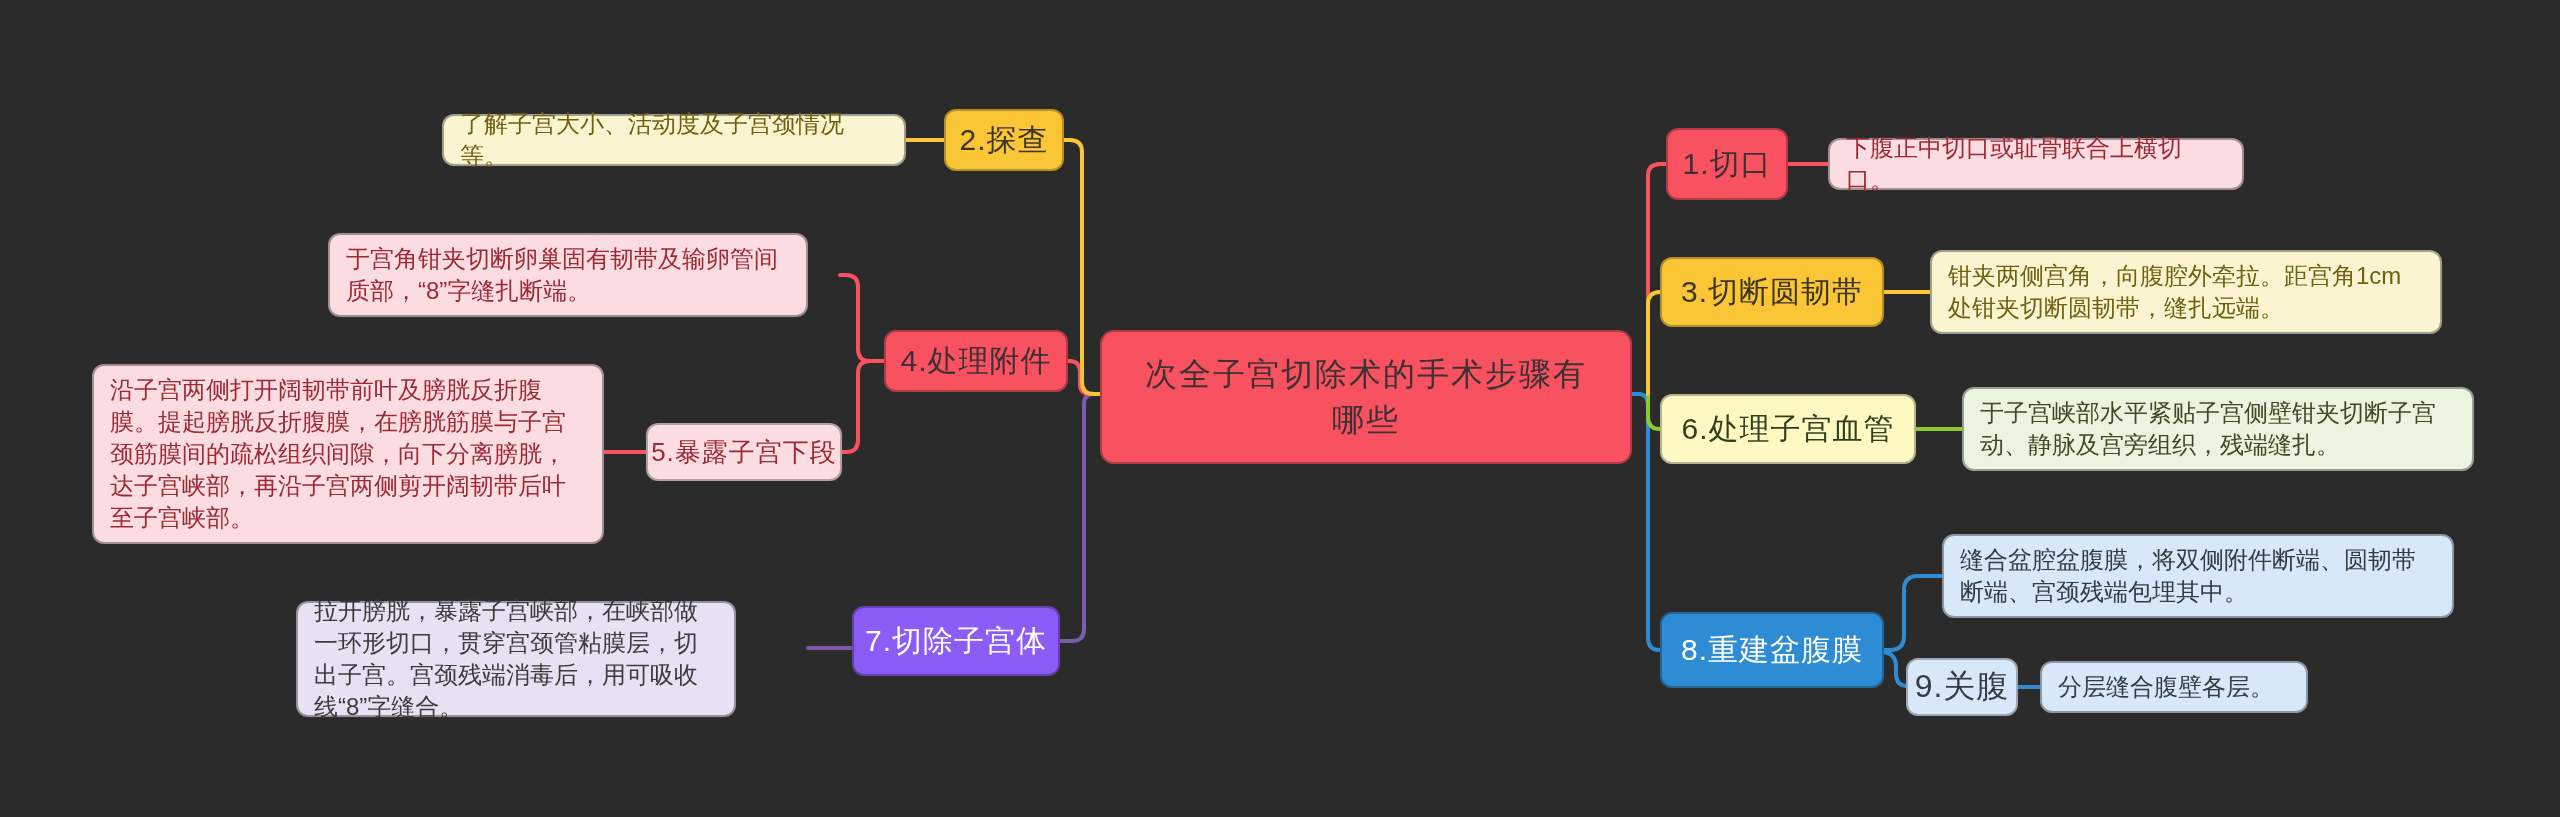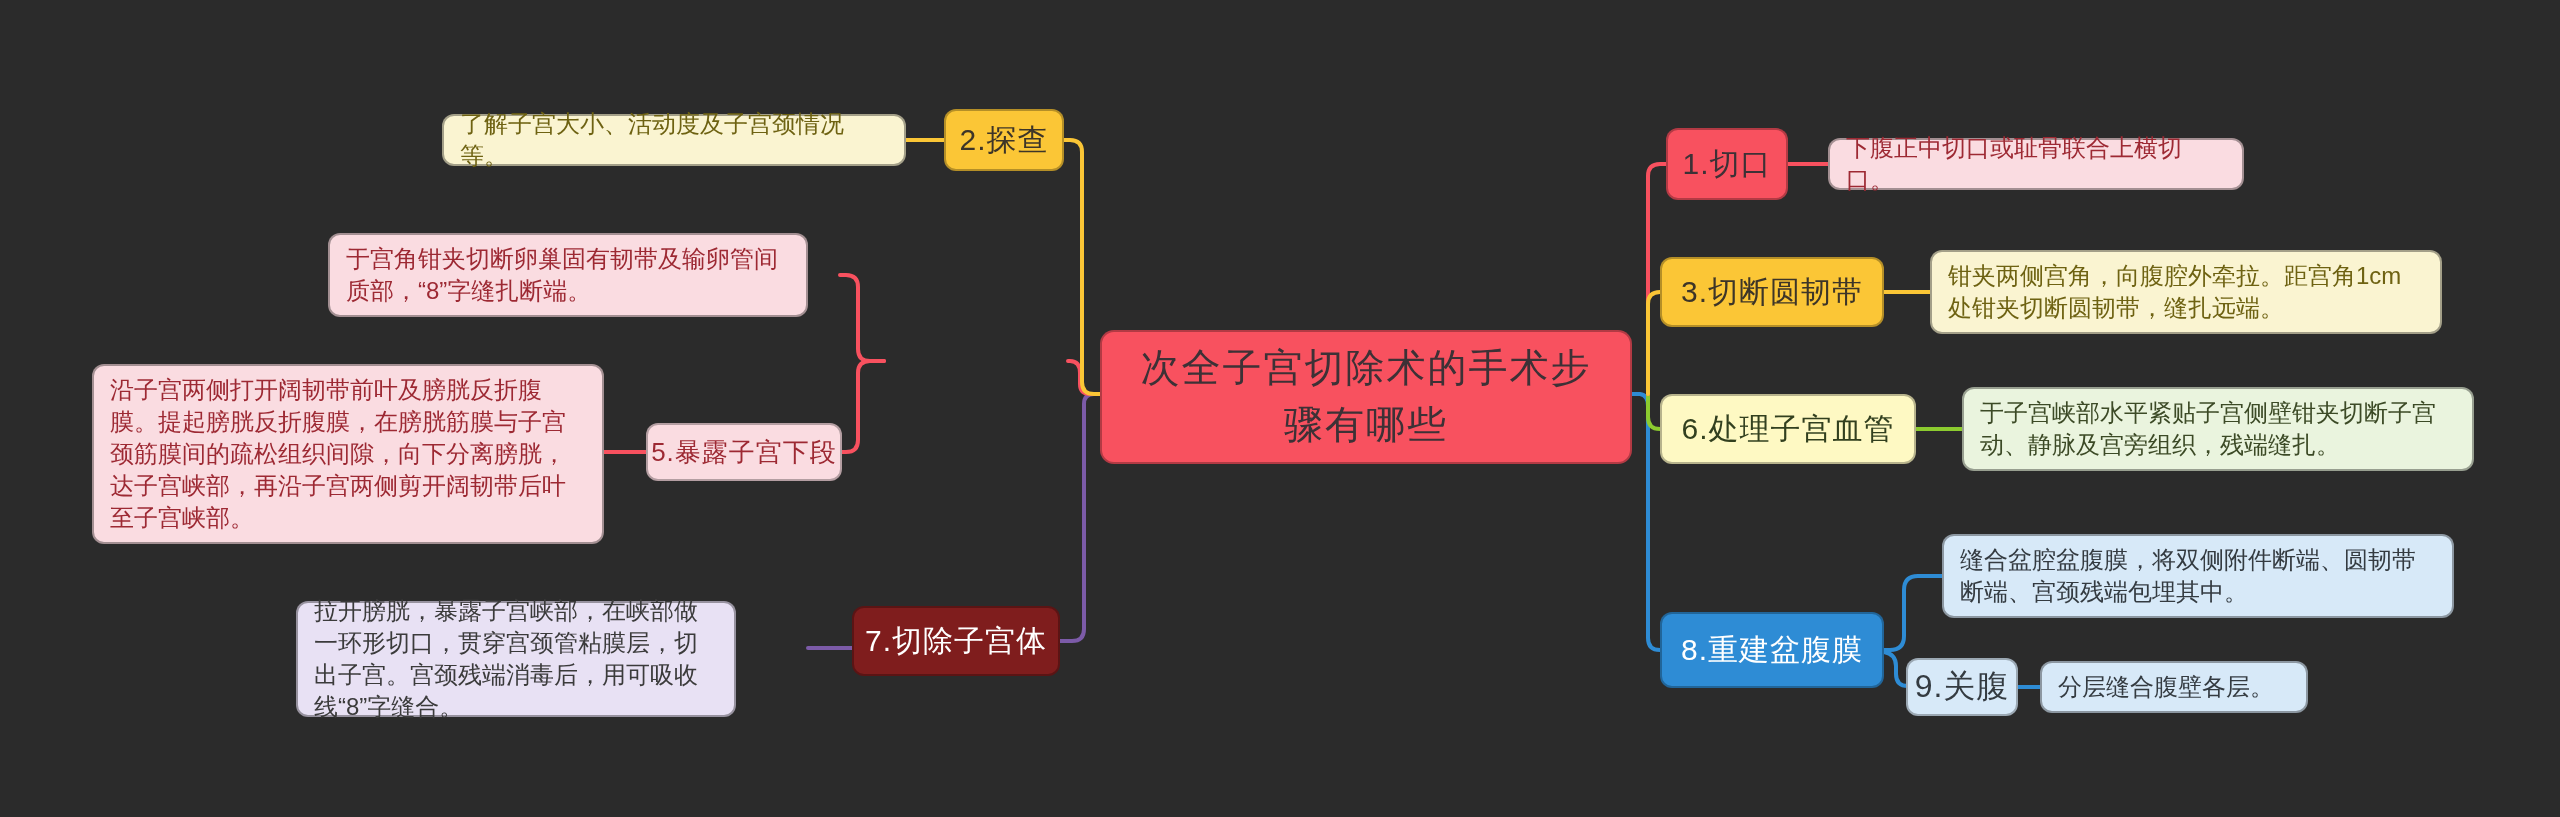--- a/index.html
+++ b/index.html
@@ -8,34 +8,34 @@
     font-family:"Liberation Sans","DejaVu Sans",sans-serif;
   }
   svg.wires{position:absolute;left:0;top:0;width:2560px;height:817px;}
   .box{position:absolute;box-sizing:border-box;border-radius:12px;}
   .node{
     display:flex;align-items:center;justify-content:center;
     font-size:30px;letter-spacing:1px;white-space:nowrap;
     border:2px solid rgba(0,0,0,0.28);
   }
   .node-central{
-    font-size:39px;line-height:1.45;text-align:center;letter-spacing:2px;
+    font-size:32px;line-height:1.45;text-align:center;letter-spacing:2px;
     display:flex;align-items:center;justify-content:center;
     border-radius:14px;border:2px solid rgba(0,0,0,0.28);padding:0 30px;
   }
   .note{
     font-size:24px;line-height:32px;padding:10px 16px;
     display:flex;align-items:center;text-align:left;
     border:2px solid rgba(0,0,0,0.35);
   }
   .bg-red{background:#F8515F;color:#3D3136;}
   .bg-yellow{background:#FBC636;color:#3D3528;}
   .bg-green{background:#fef9c3;color:#32401F;}
   .bg-blue{background:#2E8CD5;color:#ffffff;}
-  .bg-purple{background:#7f1d1d;color:#FFFFFF;}
+  .bg-purple{background:#8b5cf6;color:#FFFFFF;}
   .pink{background:#FADCE1;color:#9D2933;}
   .cream{background:#FAF4D1;color:#6E6212;}
   .lightgreen{background:#EAF4DE;color:#3C4A26;}
   .lightblue{background:#D7E9F8;color:#343B41;}
   .lavender{background:#E8E1F4;color:#3B3B3B;}
   .node-sm{font-size:26px;}
   .node9{font-size:32px;}
 </style>
 </head>
 <body>
@@ -65,20 +65,21 @@
     <path d="M 1884 652 Q 1896 654 1896 666 V 674 Q 1896 686 1908 686" stroke="#2E8CD5" stroke-width="4"></path>
     <path d="M 2018 687 H 2040" stroke="#2E8CD5" stroke-width="4"></path>
   </svg>
 
   <div class="box node-central bg-red" style="left:1100px;top:330px;width:532px;height:134px;">次全子宫切除术的手术步骤有哪些</div>
 
   <div class="box note cream" style="left:442px;top:114px;width:464px;height:52px;">了解子宫大小、活动度及子宫颈情况等。</div>
   <div class="box node bg-yellow" style="left:944px;top:109px;width:120px;height:62px;">2.探查</div>
 
   <div class="box note pink" style="left:328px;top:233px;width:480px;height:84px;">于宫角钳夹切断卵巢固有韧带及输卵管间质部，“8”字缝扎断端。</div>
+  <div class="box node bg-red" style="left:884px;top:330px;width:184px;height:62px;">4.处理附件</div>
 
   <div class="box note pink" style="left:92px;top:364px;width:512px;height:180px;">沿子宫两侧打开阔韧带前叶及膀胱反折腹膜。提起膀胱反折腹膜，在膀胱筋膜与子宫颈筋膜间的疏松组织间隙，向下分离膀胱，达子宫峡部，再沿子宫两侧剪开阔韧带后叶至子宫峡部。</div>
   <div class="box node node-sm pink" style="left:646px;top:423px;width:196px;height:58px;">5.暴露子宫下段</div>
 
   <div class="box note lavender" style="left:296px;top:601px;width:440px;height:116px;">拉开膀胱，暴露子宫峡部，在峡部做一环形切口，贯穿宫颈管粘膜层，切出子宫。宫颈残端消毒后，用可吸收线“8”字缝合。</div>
   <div class="box node bg-purple" style="left:852px;top:606px;width:208px;height:70px;">7.切除子宫体</div>
 
   <div class="box node bg-red" style="left:1666px;top:128px;width:122px;height:72px;">1.切口</div>
   <div class="box note pink" style="left:1828px;top:138px;width:416px;height:52px;">下腹正中切口或耻骨联合上横切口。</div>
 

